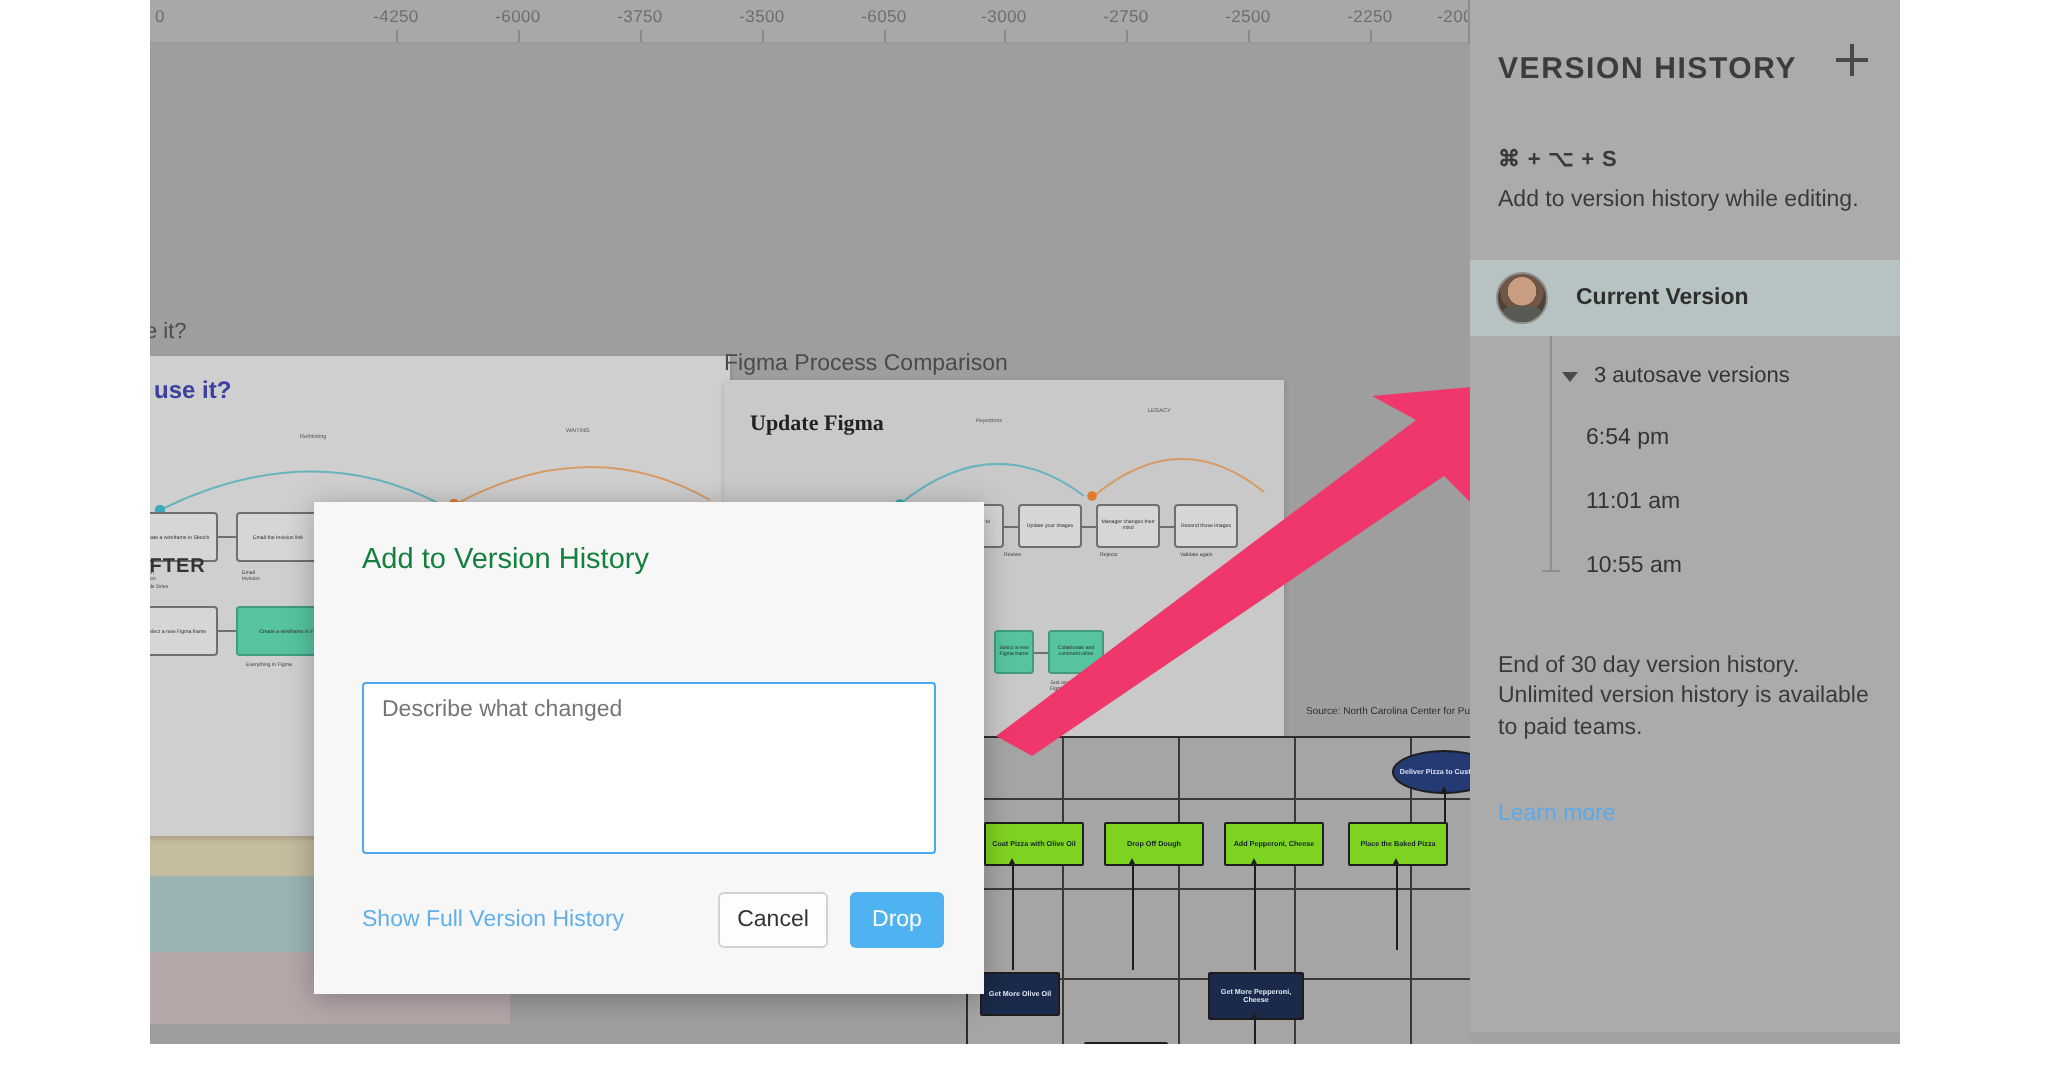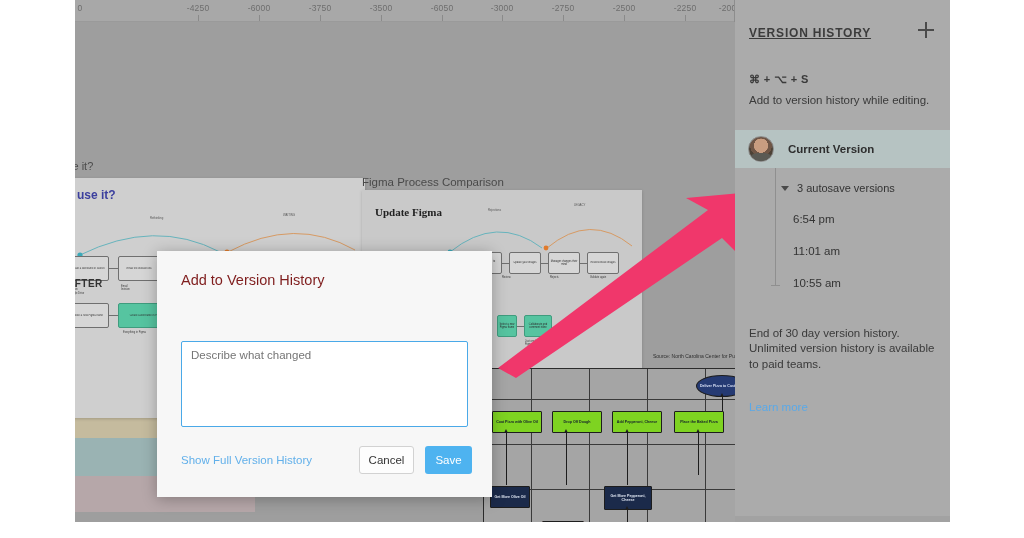--- a/index.html
+++ b/index.html
@@ -141,21 +141,21 @@
   
   .panel {
     position: absolute; right: 74px; top: 0; width: 215px; height: 522px;
     background: #ababab;
   }
   .panel-header {
     position:absolute; left:0; top:0; width:100%; height:62px;
   }
   .panel-title {
     position:absolute; left:14px; top:26px;
-    font-size: 12px; color:#3c3c3c; letter-spacing:.8px; font-weight:600;text-decoration:underline;
+    font-size: 15px; color:#3c3c3c; letter-spacing:.8px; font-weight:600;
   }
   .plus-btn {
     position:absolute; right:14px; top:20px; width:20px; height:20px;
     cursor:pointer;
   }
   .plus-btn::before, .plus-btn::after {
     content:""; position:absolute; background:#4a4a4a;
   }
   .plus-btn::before { left:9px; top:2px; width:1.6px; height:16px; }
   .plus-btn::after  { left:2px; top:9px; width:16px; height:1.6px; }
@@ -223,21 +223,21 @@
   }
 
   
   .modal {
     position:absolute; left:157px; top:251px; width:335px; height:246px;
     background:#f7f7f7;
     box-shadow: 0 2px 14px rgba(0,0,0,.28);
   }
   .modal-title {
     position:absolute; left:24px; top:21px;
-    font-size:14.5px; color:#7f1d1d;
+    font-size:14.5px; color:#15803d;
   }
   .modal-input {
     position:absolute; left:24px; top:52px; width:287px; height:28px;
     background:#fff; border:1px solid #d8d8d8; border-radius:2px;
     font-size:11.5px; color:#3a3a3a; padding:0 9px;
     font-family:"Liberation Sans", sans-serif;
   }
   .modal-textarea {
     position:absolute; left:24px; top:90px; width:287px; height:86px;
     background:#fff; border:1.5px solid #4aa9e8; border-radius:2px;
@@ -496,19 +496,19 @@
     <div class="panel-link">Learn more</div>
 
     <div class="panel-bottom-edge"></div>
   </div>
 
   <div class="modal">
     <div class="modal-title">Add to Version History</div>
     <textarea class="modal-textarea" placeholder="Describe what changed" style=""></textarea>
     <div class="modal-link">Show Full Version History</div>
     <button class="btn-cancel">Cancel</button>
-    <button class="btn-save">Save</button>
+    <button class="btn-save">Drop</button>
   </div>
 
   <div class="margin-left"></div>
   <div class="margin-right"></div>
   <div class="margin-bottom"></div>
 </div>
 
 </body></html>

